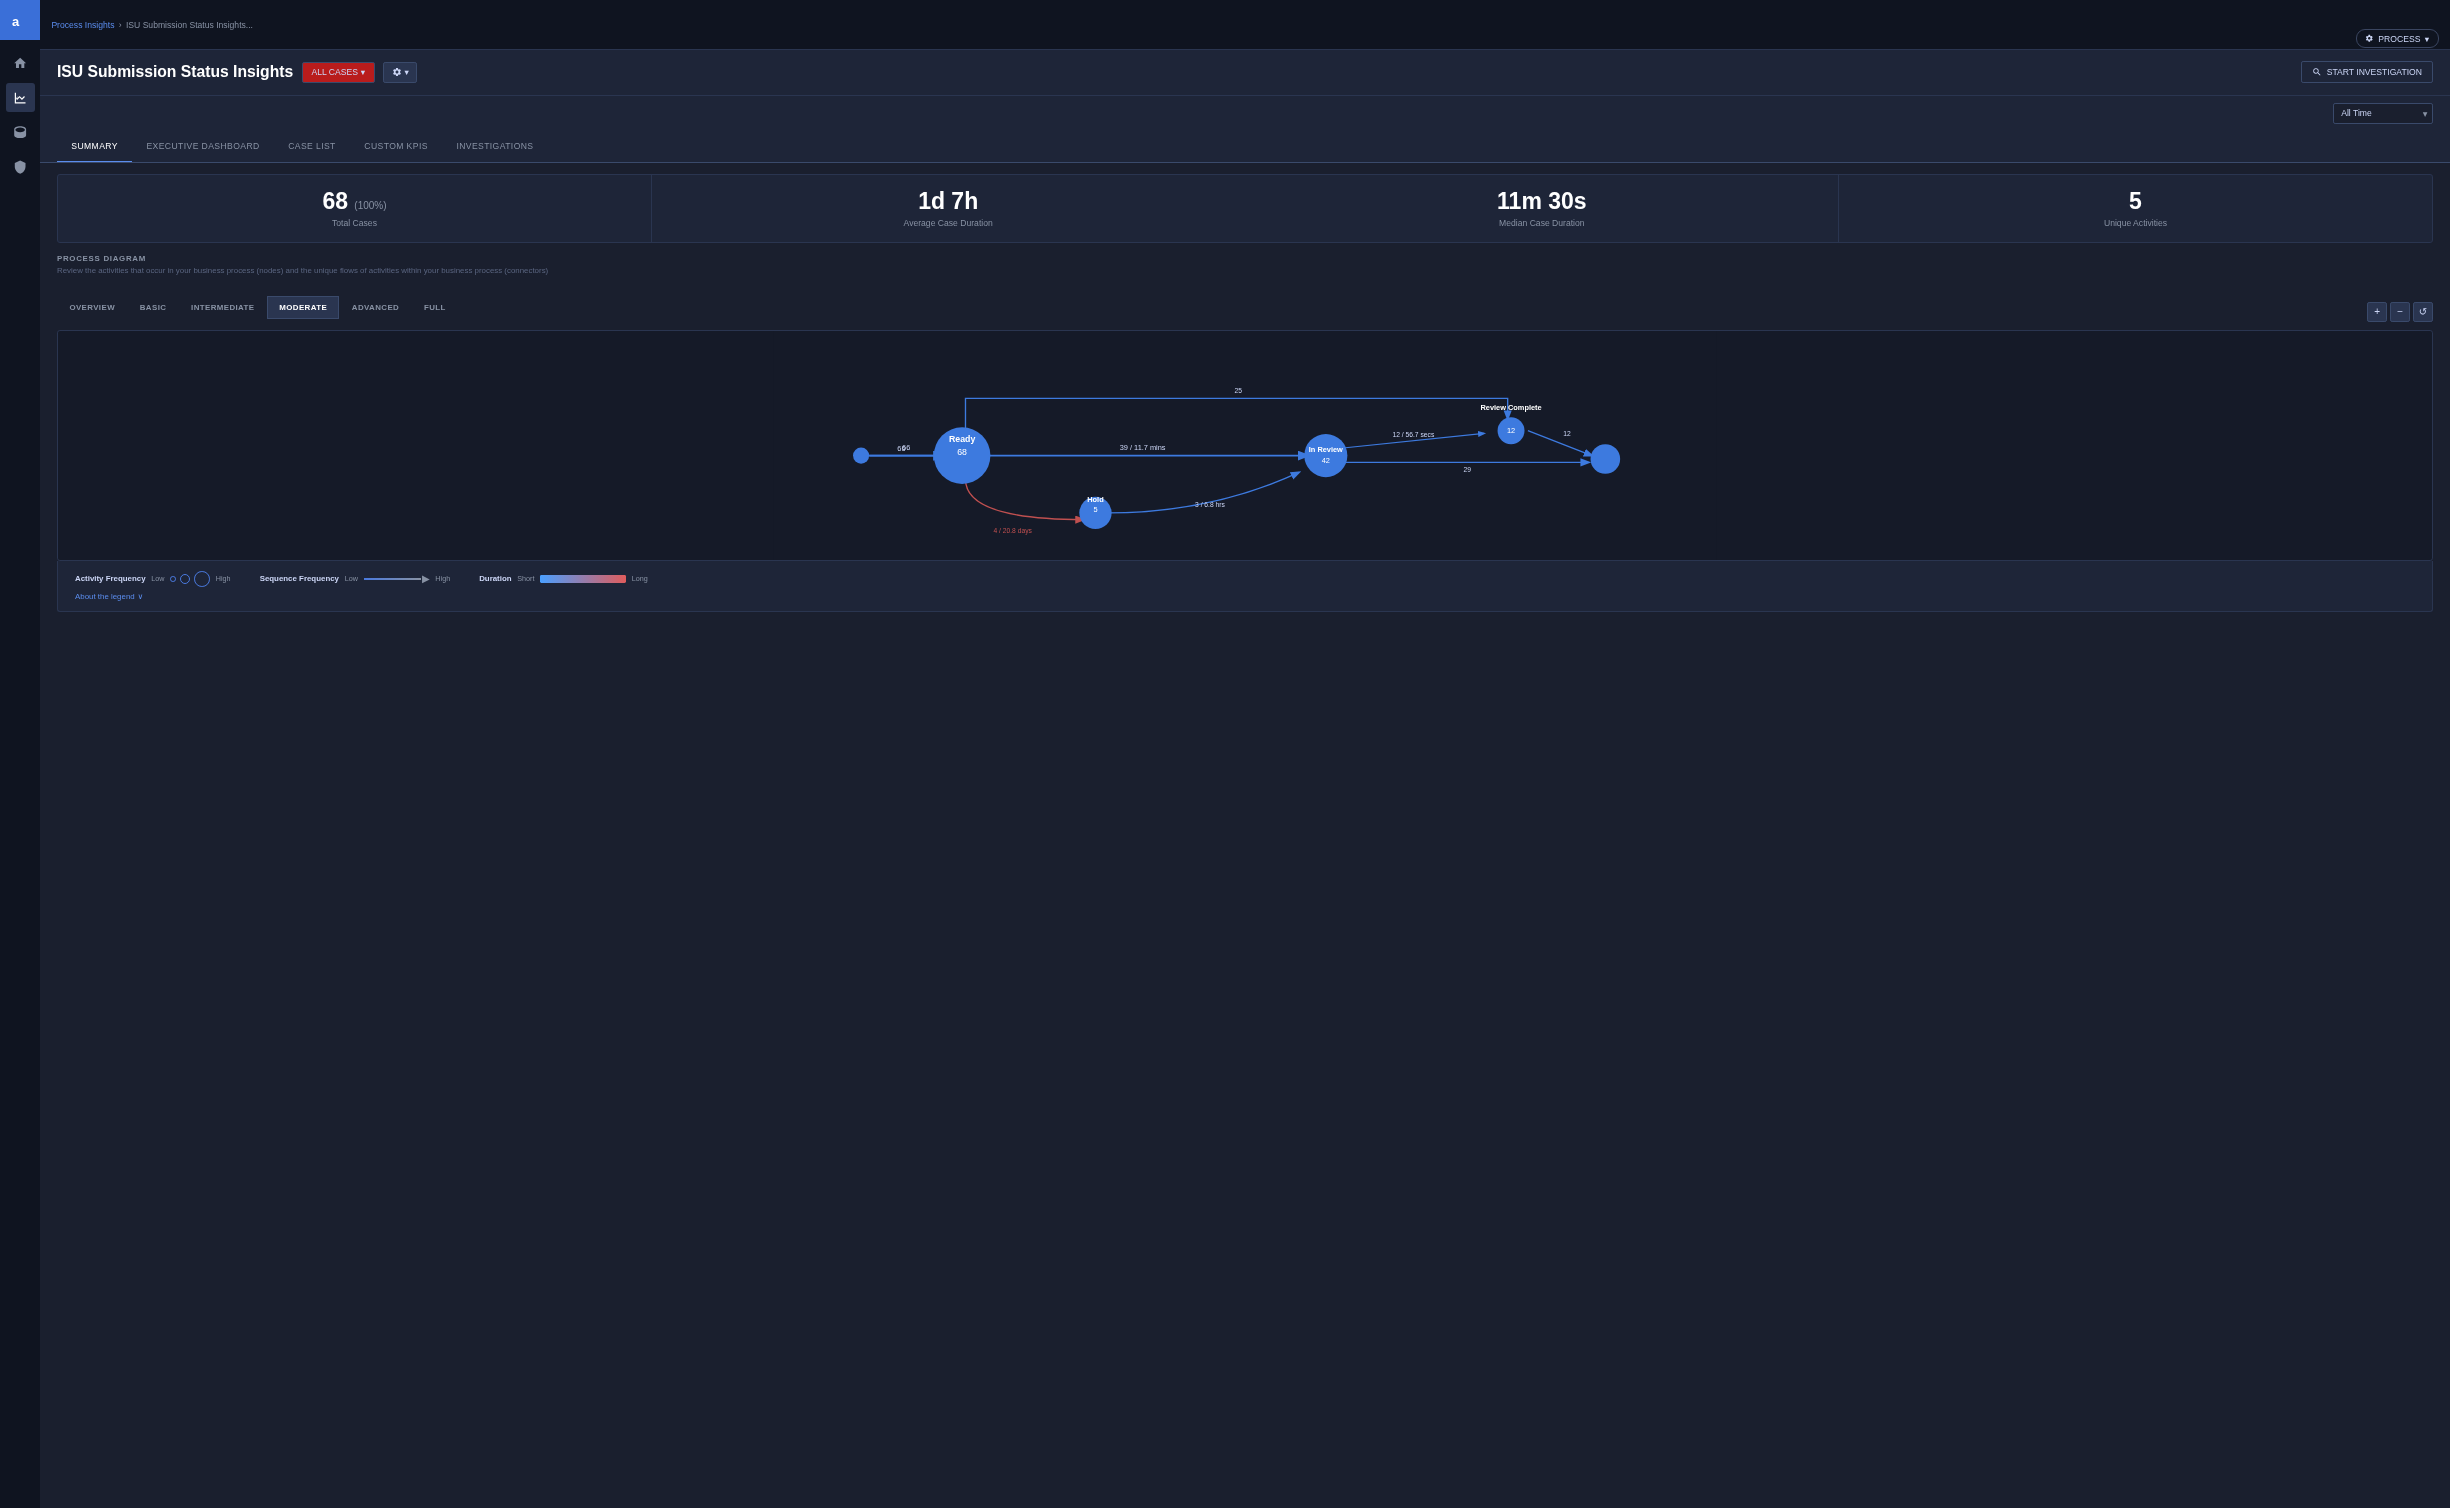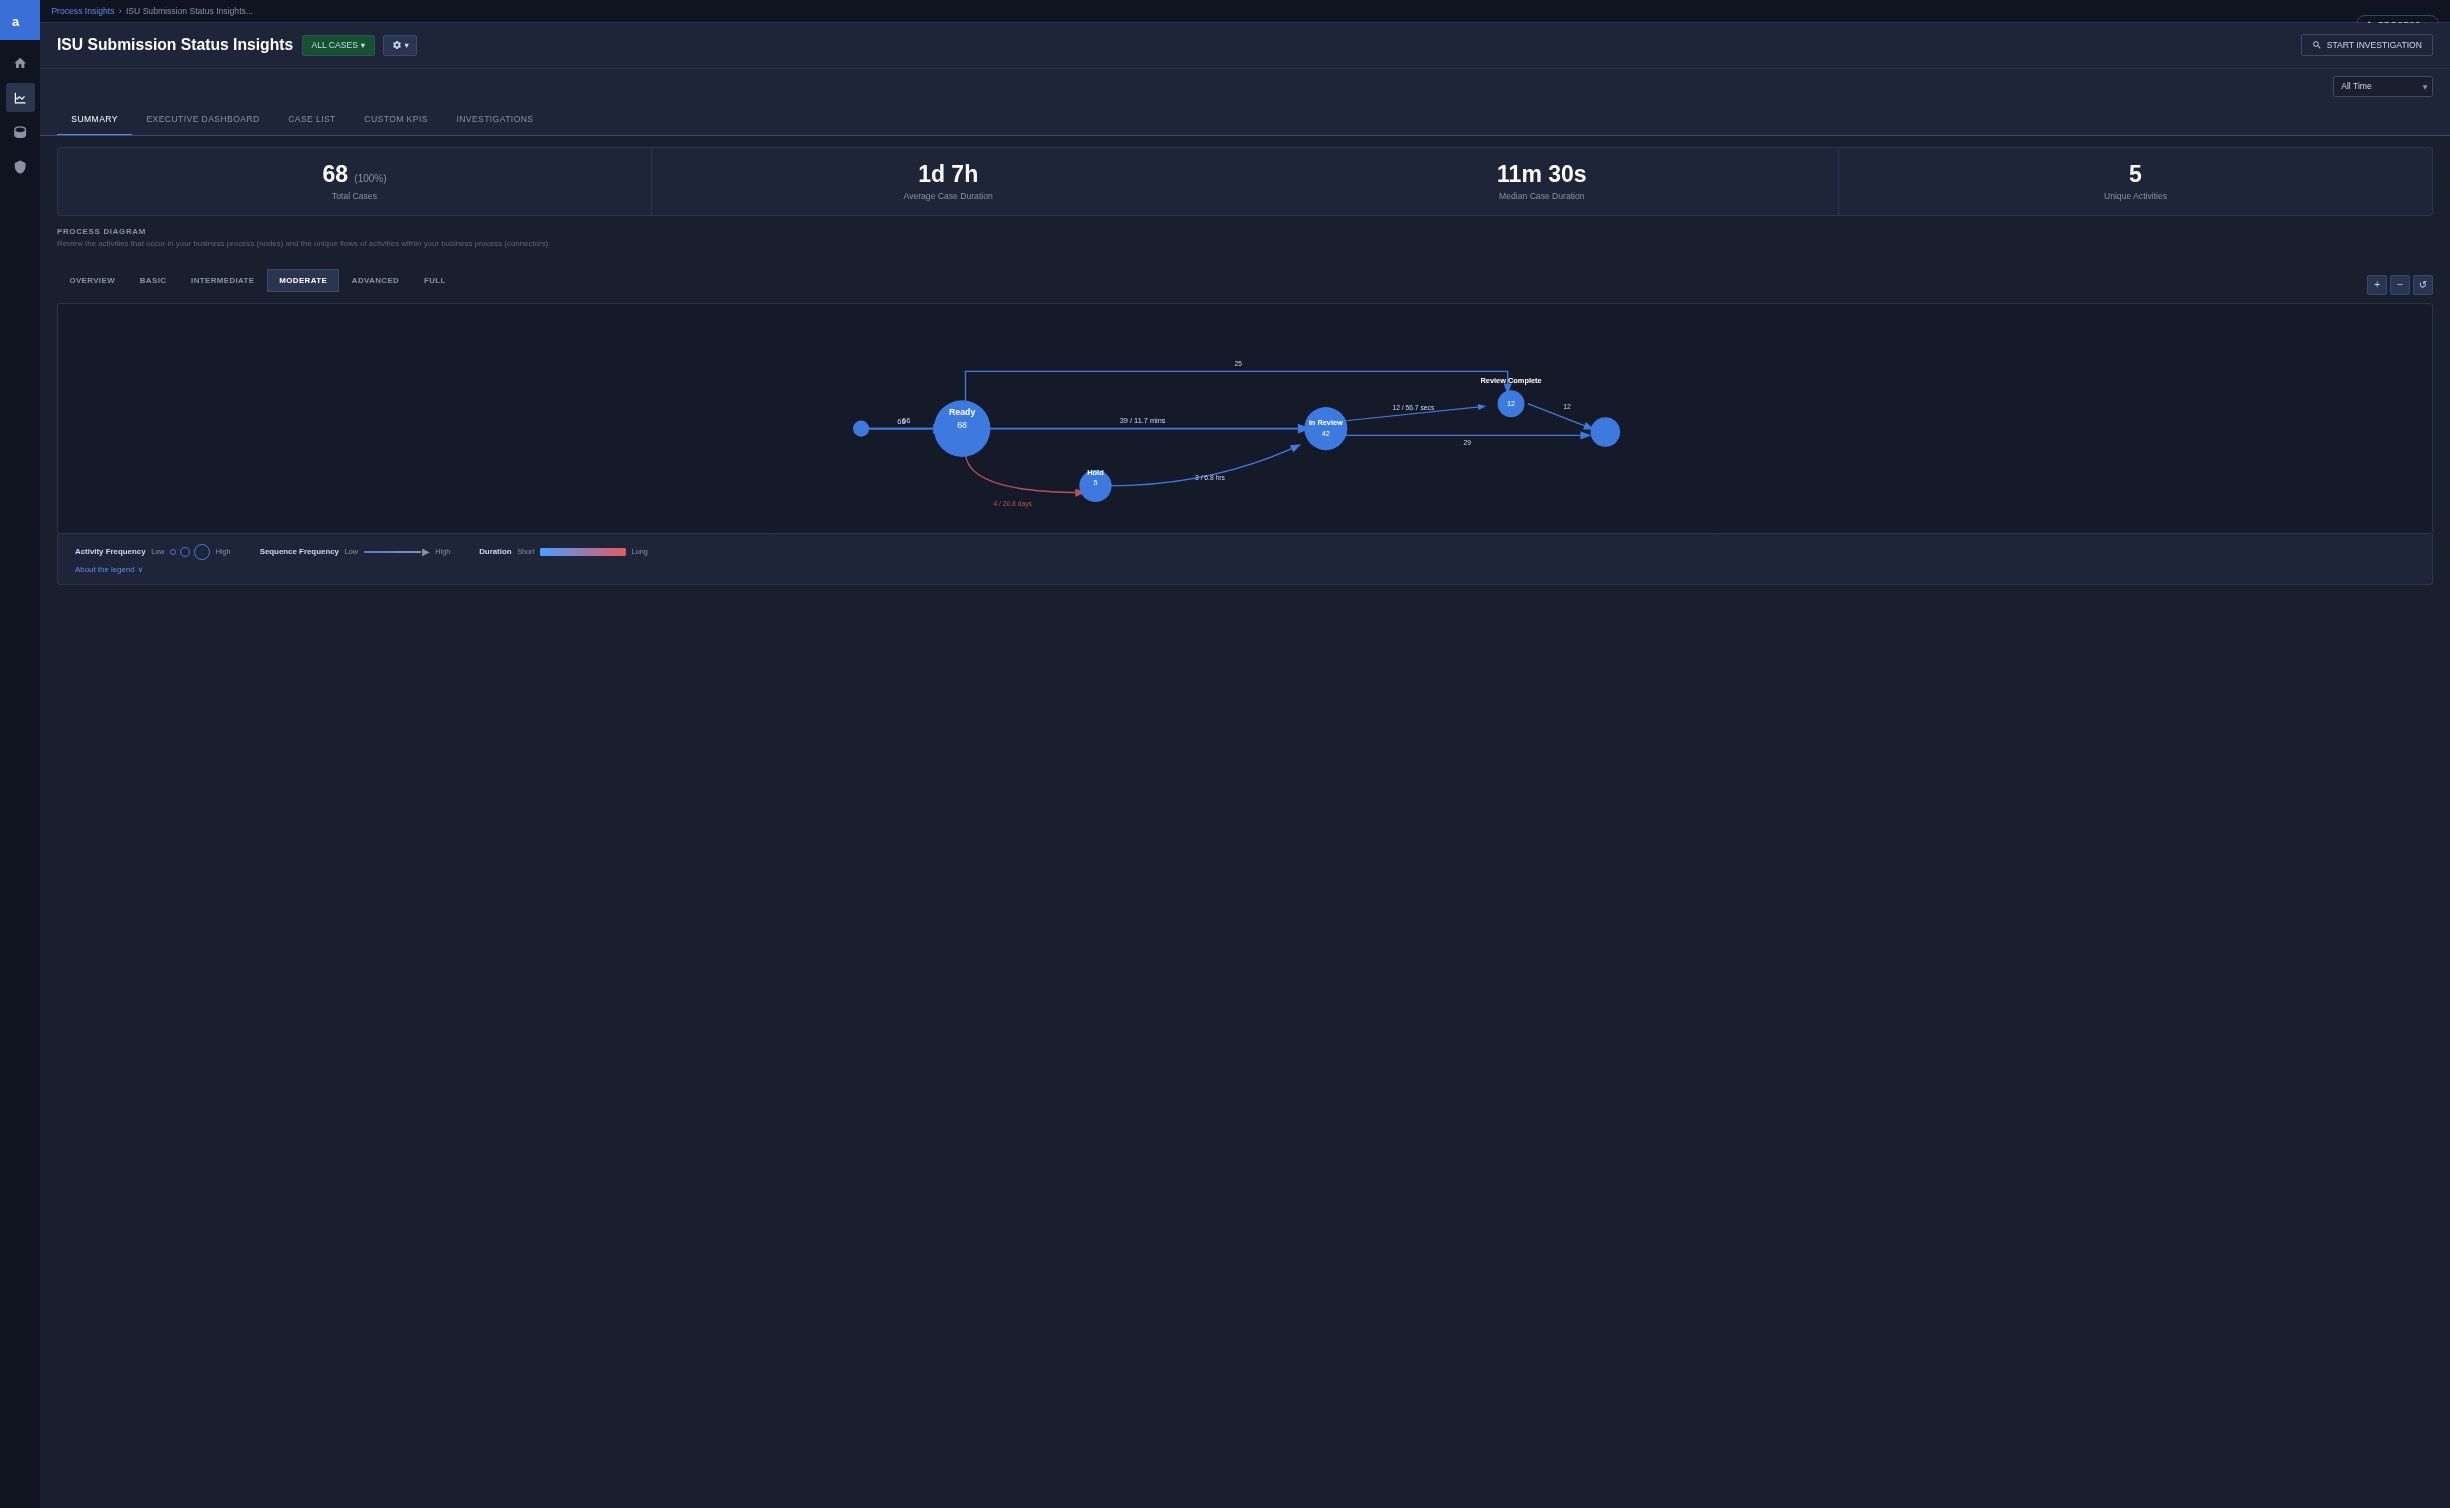--- a/index.html
+++ b/index.html
@@ -54,21 +54,21 @@
       overflow: hidden;
     }
 
     
     .topnav {
       background: #0f1420;
       display: flex;
       align-items: center;
       justify-content: space-between;
       padding: 0 11.4px;
-      height: 23px;
+      height: 50px;
       border-bottom: 0.7px solid #2a3550;
     }
     .breadcrumb {
       display: flex;
       align-items: center;
       gap: 4.3px;
       font-size: 8.6px;
       color: #5b8dee;
     }
     .breadcrumb span { color: #8892a4; }
@@ -111,21 +111,21 @@
       display: flex;
       align-items: center;
       gap: 8.6px;
     }
     .page-title {
       font-size: 15.7px;
       font-weight: 600;
       color: #fff;
     }
     .filter-btn {
-      background: #14532d;
+      background: #b91c1c;
       border: 0.7px solid #3a4a6b;
       color: #ccd6f6;
       padding: 4.3px 8.6px;
       border-radius: 2.1px;
       cursor: pointer;
       font-size: 8.6px;
       display: flex;
       align-items: center;
       gap: 2.9px;
     }

